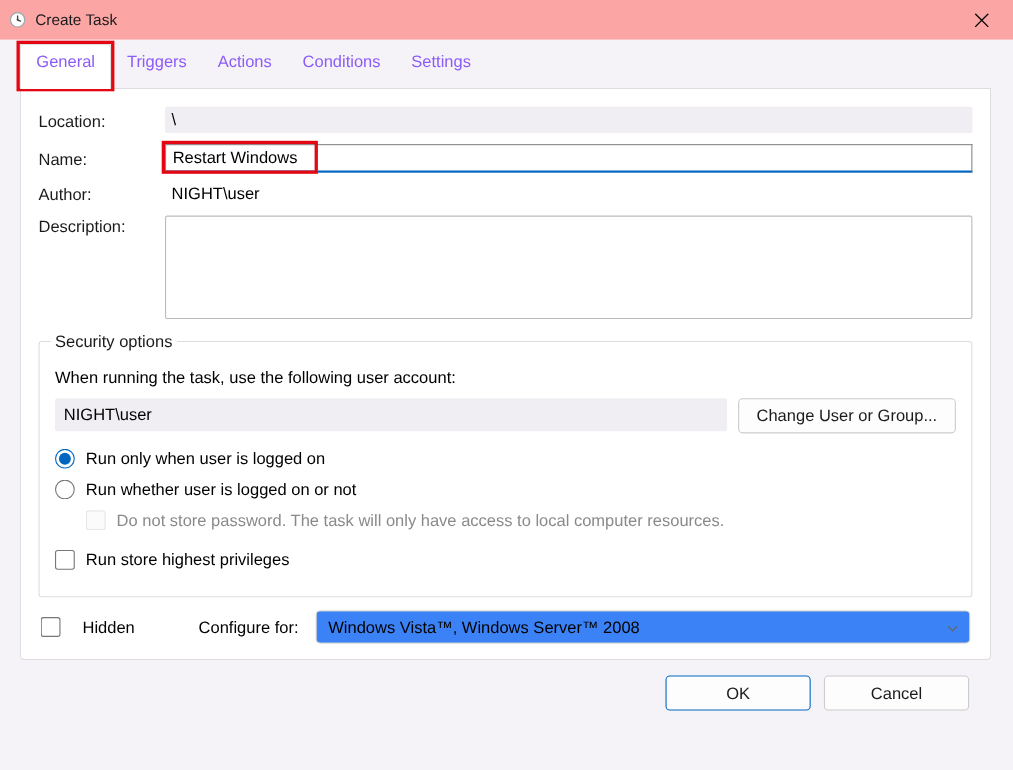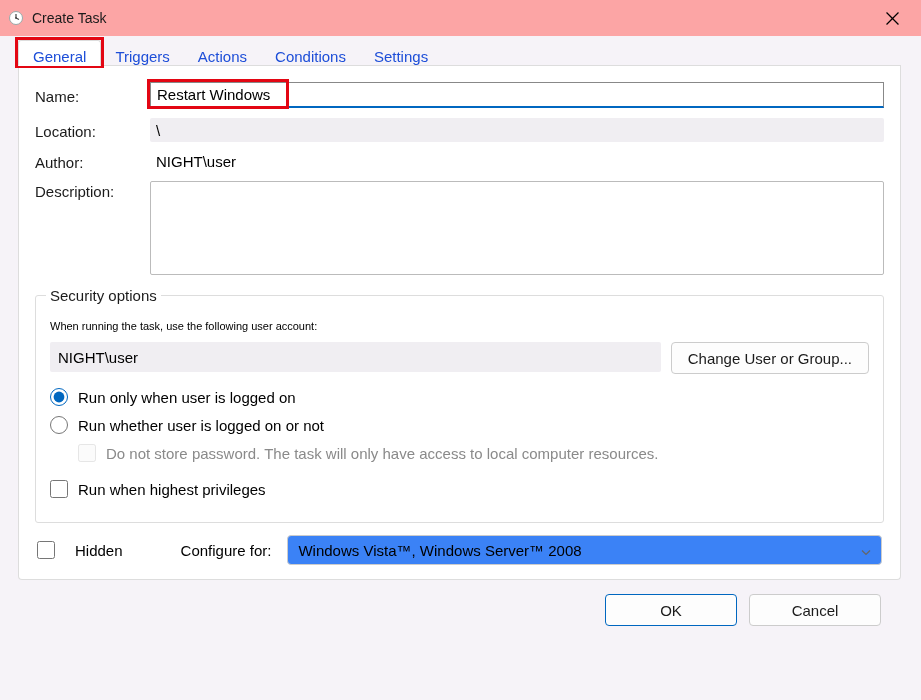--- a/index.html
+++ b/index.html
@@ -52,23 +52,23 @@
     }
     .content-area {
       padding: 4px 20px 10px 18px;
     }
     .tabs {
       display: flex;
       border-bottom: 1px solid #ddd;
       margin-bottom: 0;
     }
     .tab {
-      padding: 7px 14px 0 14px;
-      font-size: 15px;
-      color: #1d4ed8;
+      padding: 7px 14px 15px 14px;
+      font-size: 15px;
+      color: #8b5cf6;
       background: transparent;
       border: none;
       cursor: pointer;
       position: relative;
     }
     .tab.active {
       background: #fff;
       border: 1px solid #ddd;
       border-bottom: 1px solid #fff;
       margin-bottom: -1px;
@@ -151,21 +151,21 @@
       margin-top: 12px;
       padding: 8px 14px 14px 14px;
     }
     .fieldset-legend {
       font-size: 15px;
       padding: 0 4px;
       color: #1b1b1b;
       margin-left: -4px;
     }
     .sec-text {
-      font-size: 11px;
+      font-size: 15px;
       margin: 8px 0 10px 0;
     }
     .account-row {
       display: flex;
       gap: 10px;
       margin-bottom: 14px;
     }
     .account-field {
       flex: 1;
       background: #f0eef2;
@@ -297,33 +297,33 @@
     </span>
     <button class="tab">Triggers</button>
     <button class="tab">Actions</button>
     <button class="tab">Conditions</button>
     <button class="tab">Settings</button>
   </div>
 
   <div class="tab-content">
 
     <div class="field-row">
+      <span class="field-label">Location:</span>
+      <div class="readonly-field">\</div>
+    </div>
+
+    <div class="field-row">
       <span class="field-label">Name:</span>
       <div class="name-wrap">
         <input class="name-input" type="text" style="width: 100%;" value="Restart Windows">
         <span class="name-highlight-box" style="width:142px;"></span>
       </div>
     </div>
 
     <div class="field-row">
-      <span class="field-label">Location:</span>
-      <div class="readonly-field">\</div>
-    </div>
-
-    <div class="field-row">
       <span class="field-label">Author:</span>
       <div class="author-text">NIGHT\user</div>
     </div>
 
     <div class="field-row align-top">
       <span class="field-label">Description:</span>
       <textarea class="description-area" style=""></textarea>
     </div>
 
     <fieldset class="fieldset">
@@ -346,21 +346,21 @@
         <span>Run whether user is logged on or not</span>
       </label>
 
       <label class="radio-row indented">
         <input type="checkbox" disabled="" style="">
         <span>Do not store password.  The task will only have access to local computer resources.</span>
       </label>
 
       <label class="check-row sub">
         <input type="checkbox" style="">
-        <span>Run when highest privileges</span>
+        <span>Run store highest privileges</span>
       </label>
     </fieldset>
 
     <div class="bottom-row">
       <label class="check-row" style="margin:0;gap:20px;">
         <input type="checkbox" style="">
         <span>Hidden</span>
       </label>
       <span class="configure-label">Configure for:</span>
       <div class="combo">

